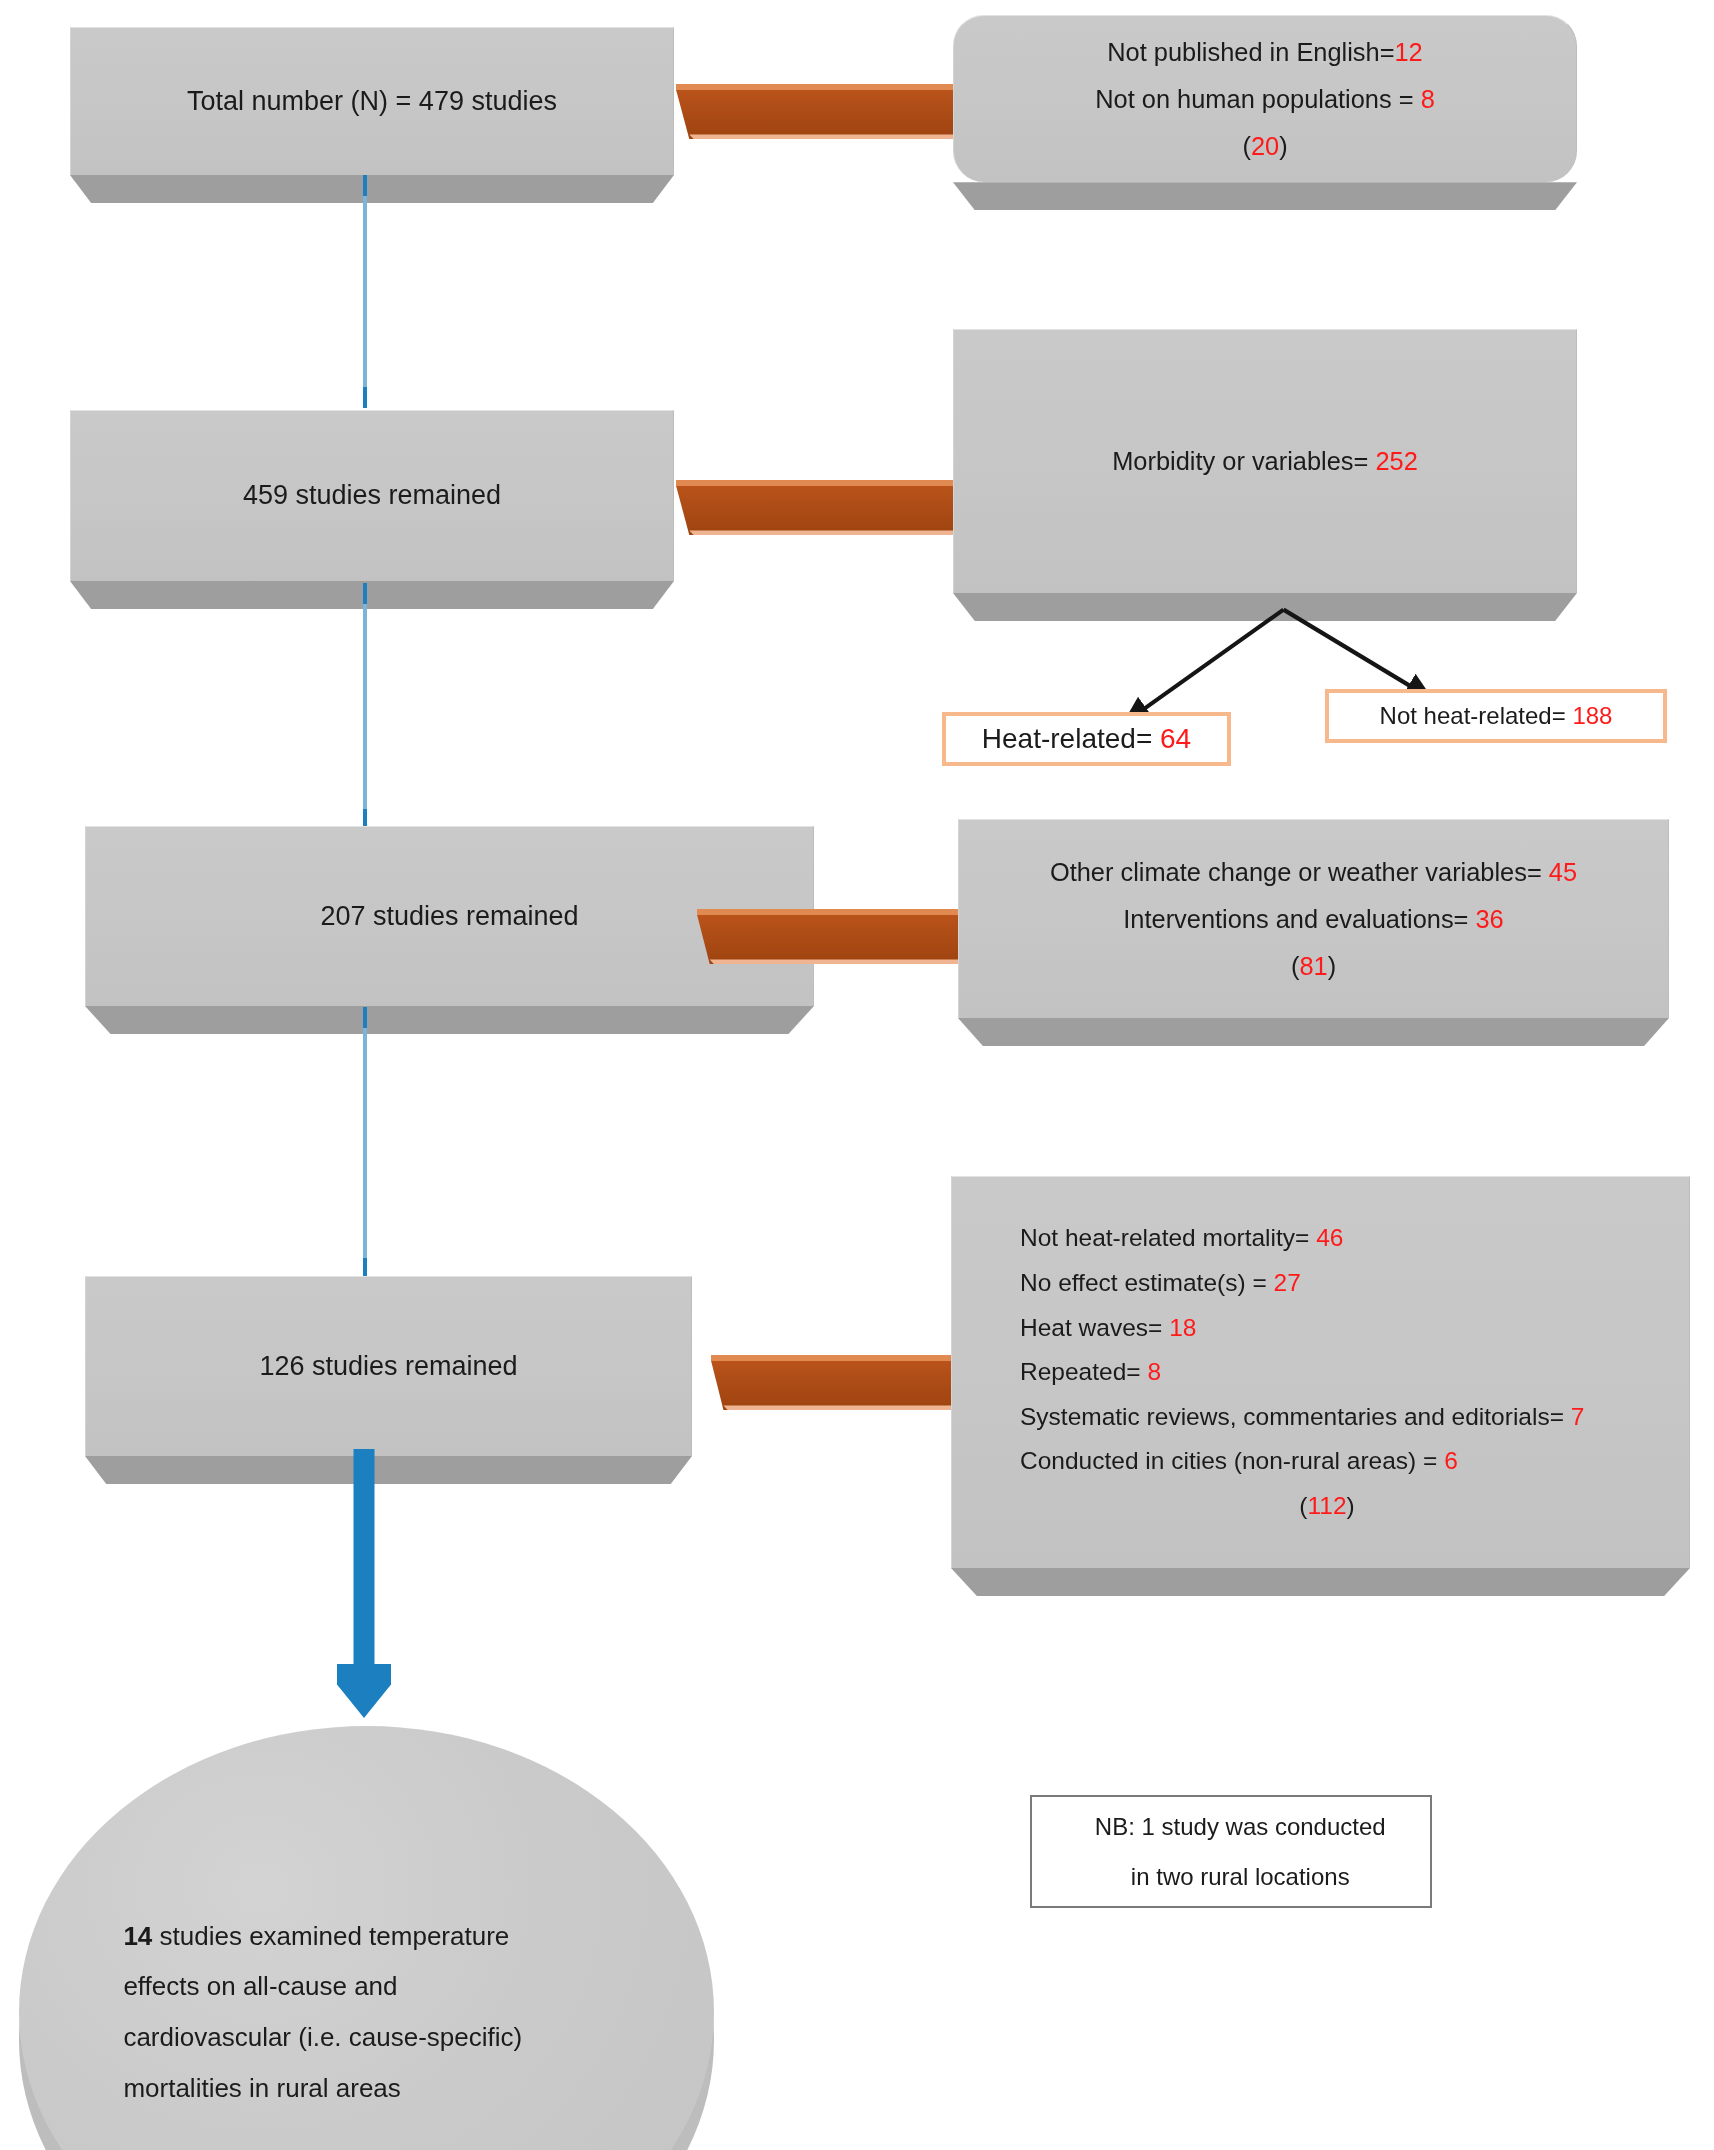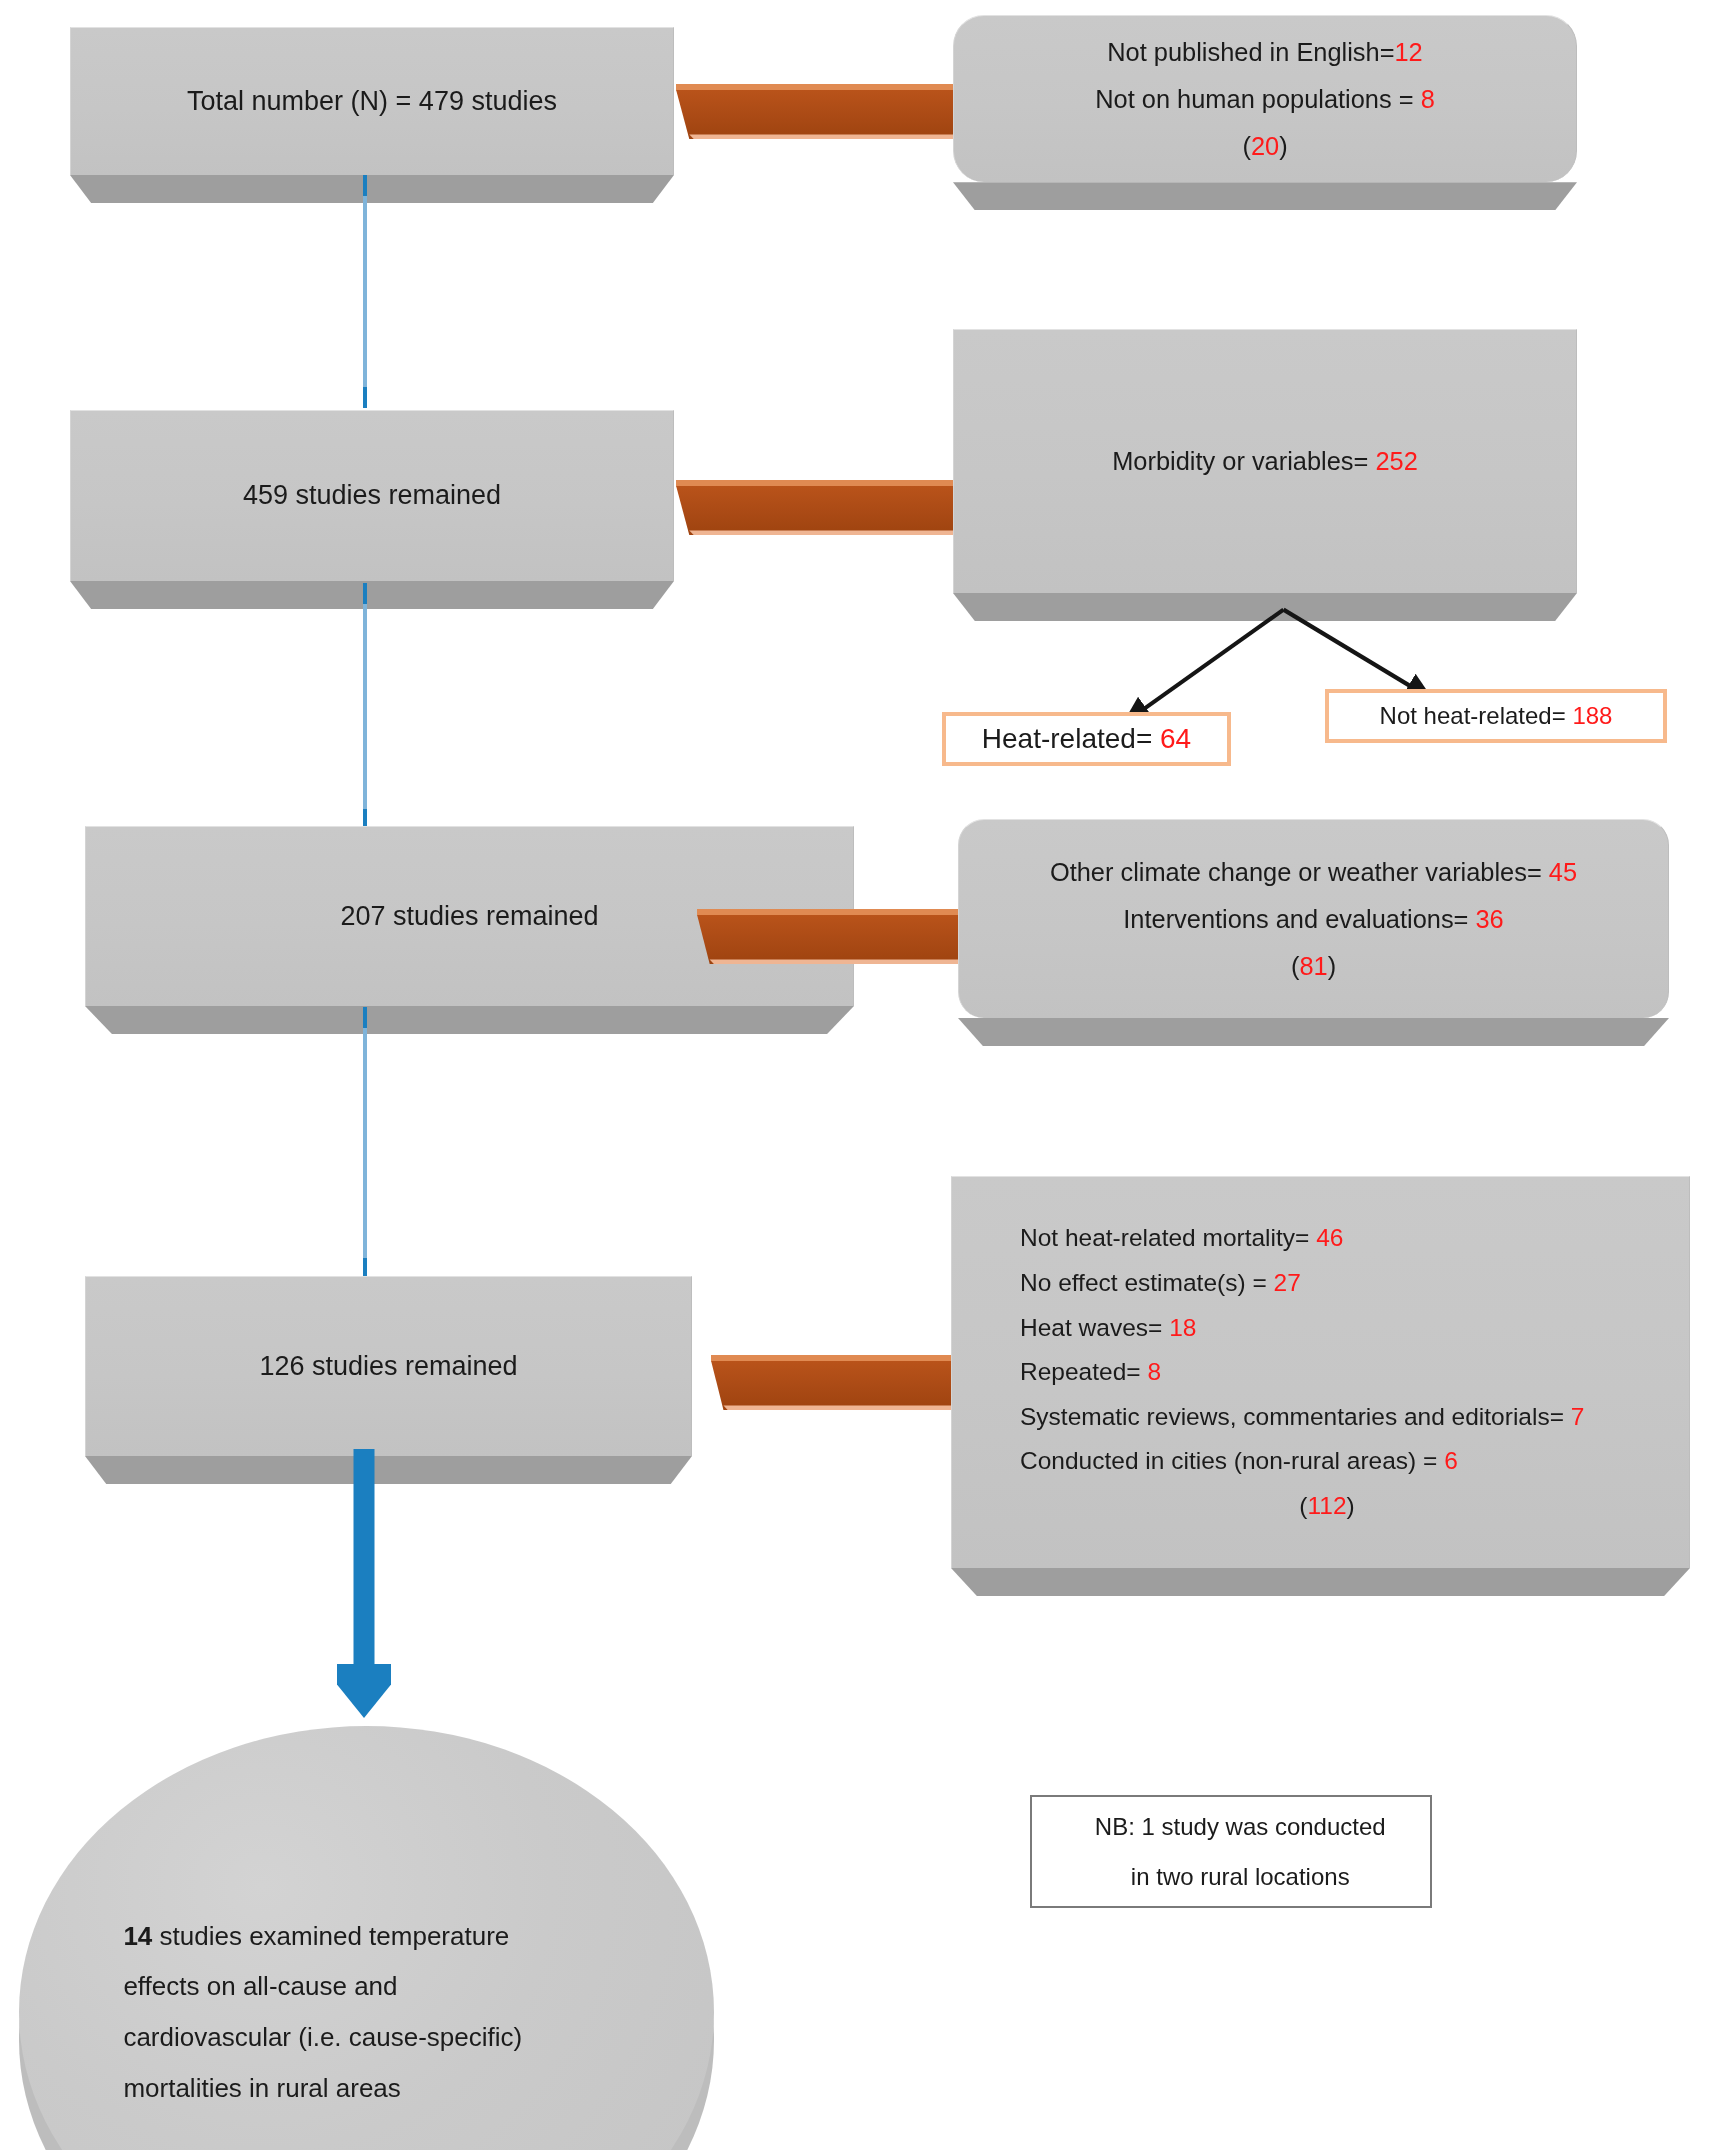--- a/index.html
+++ b/index.html
@@ -170,38 +170,38 @@
 
   <div class="peachbox" style="left:1325px;top:689px;width:342px;height:54px;font-size:24px;">
     <span><span>Not heat-related= </span><span class="red">188</span></span>
   </div>
 
   <div class="vline" style="left:363px;top:583px;height:247px;">
     <div class="cap top"></div>
     <div class="cap bot"></div>
   </div>
 
-  <div class="box3d" style="left:85px;top:826px;width:729px;height:208px;padding-left:40px;">
+  <div class="box3d" style="left:85px;top:826px;width:729px;height:208px;">
     <div class="bevel" style="bottom:0;"></div>
     <div class="face" style="bottom:28px;">
       <div class="boxtext" style="font-size:27px;">
         <span class="ln">207 studies remained</span>
       </div>
     </div>
   </div>
 
   <div class="connector" style="left:697px;top:909px;width:282px;height:55px;">
     <div class="top"></div>
     <div class="body"></div>
     <div class="edge"></div>
   </div>
 
   <div class="box3d" style="left:958px;top:819px;width:711px;height:227px;">
     <div class="bevel" style="bottom:0;"></div>
-    <div class="face" style="bottom:28px;border-radius:26px;">
+    <div class="face" style="bottom:28px;">
       <div class="boxtext" style="font-size:25.4px;line-height:1.85;">
         <span class="ln"><span>Other climate change or weather variables= </span><span class="red">45</span></span>
         <span class="ln"><span>Interventions and evaluations= </span><span class="red">36</span></span>
         <span class="ln"><span>(</span><span class="red">81</span><span>)</span></span>
       </div>
     </div>
   </div>
 
   <div class="vline" style="left:363px;top:1007px;height:272px;">
     <div class="cap top"></div>

